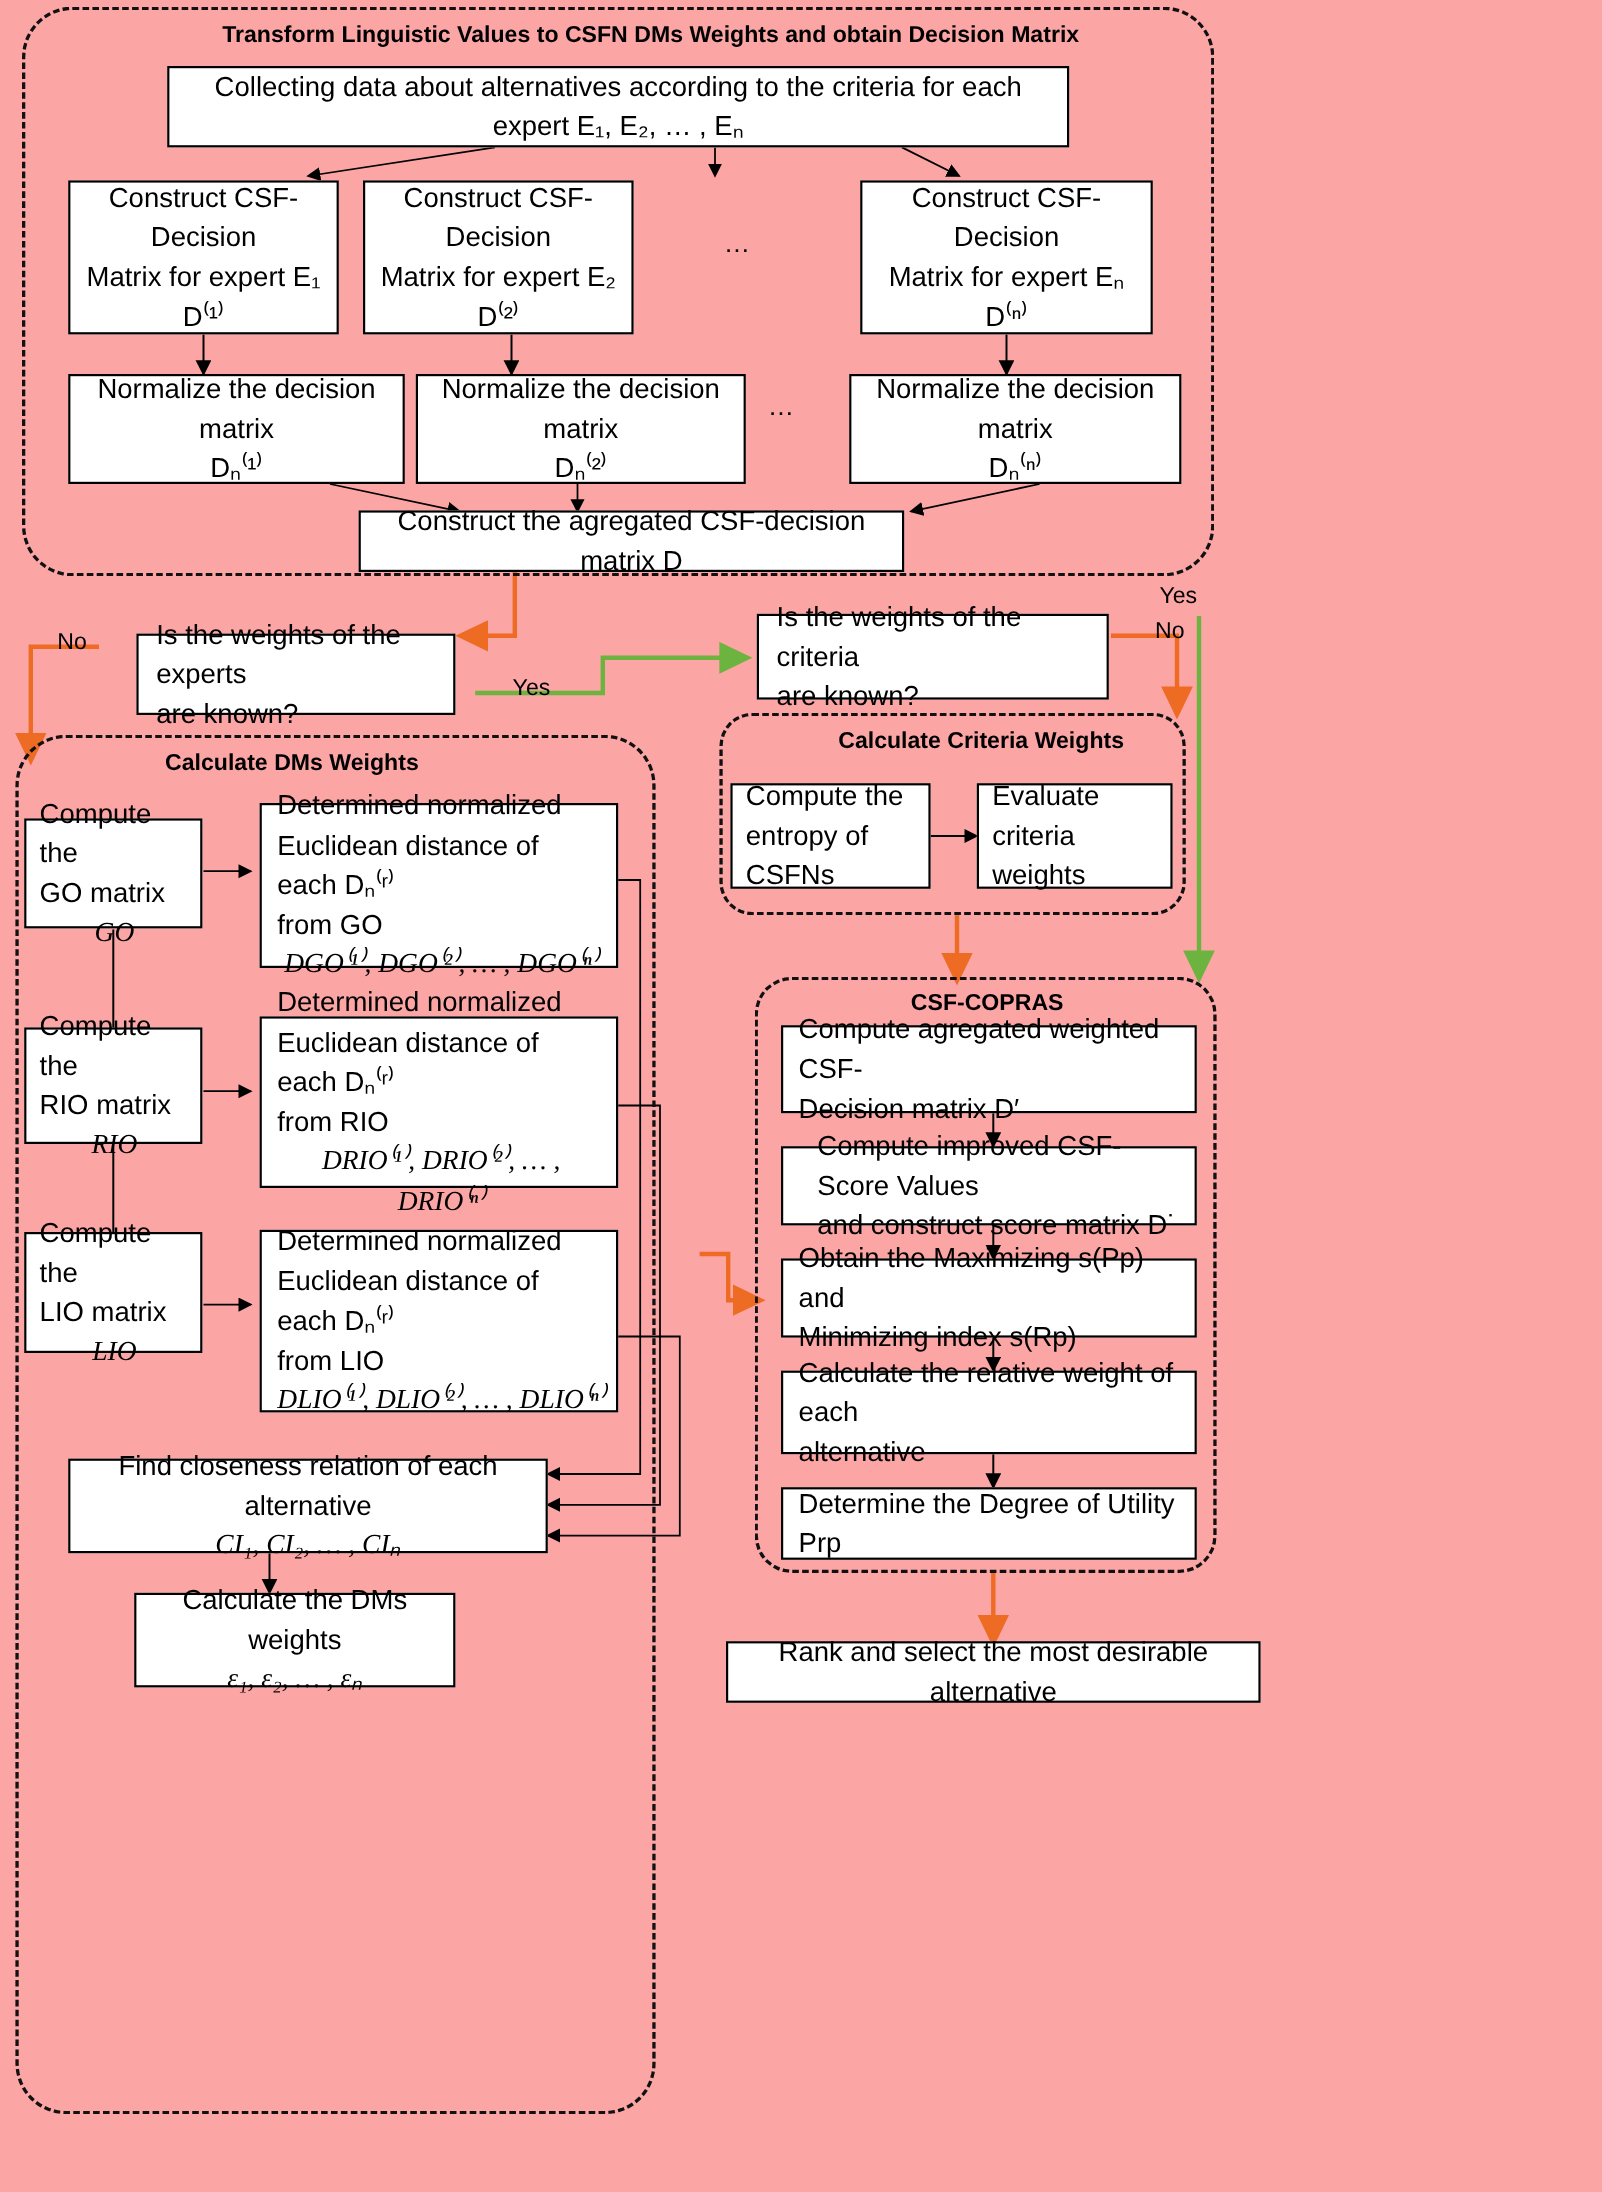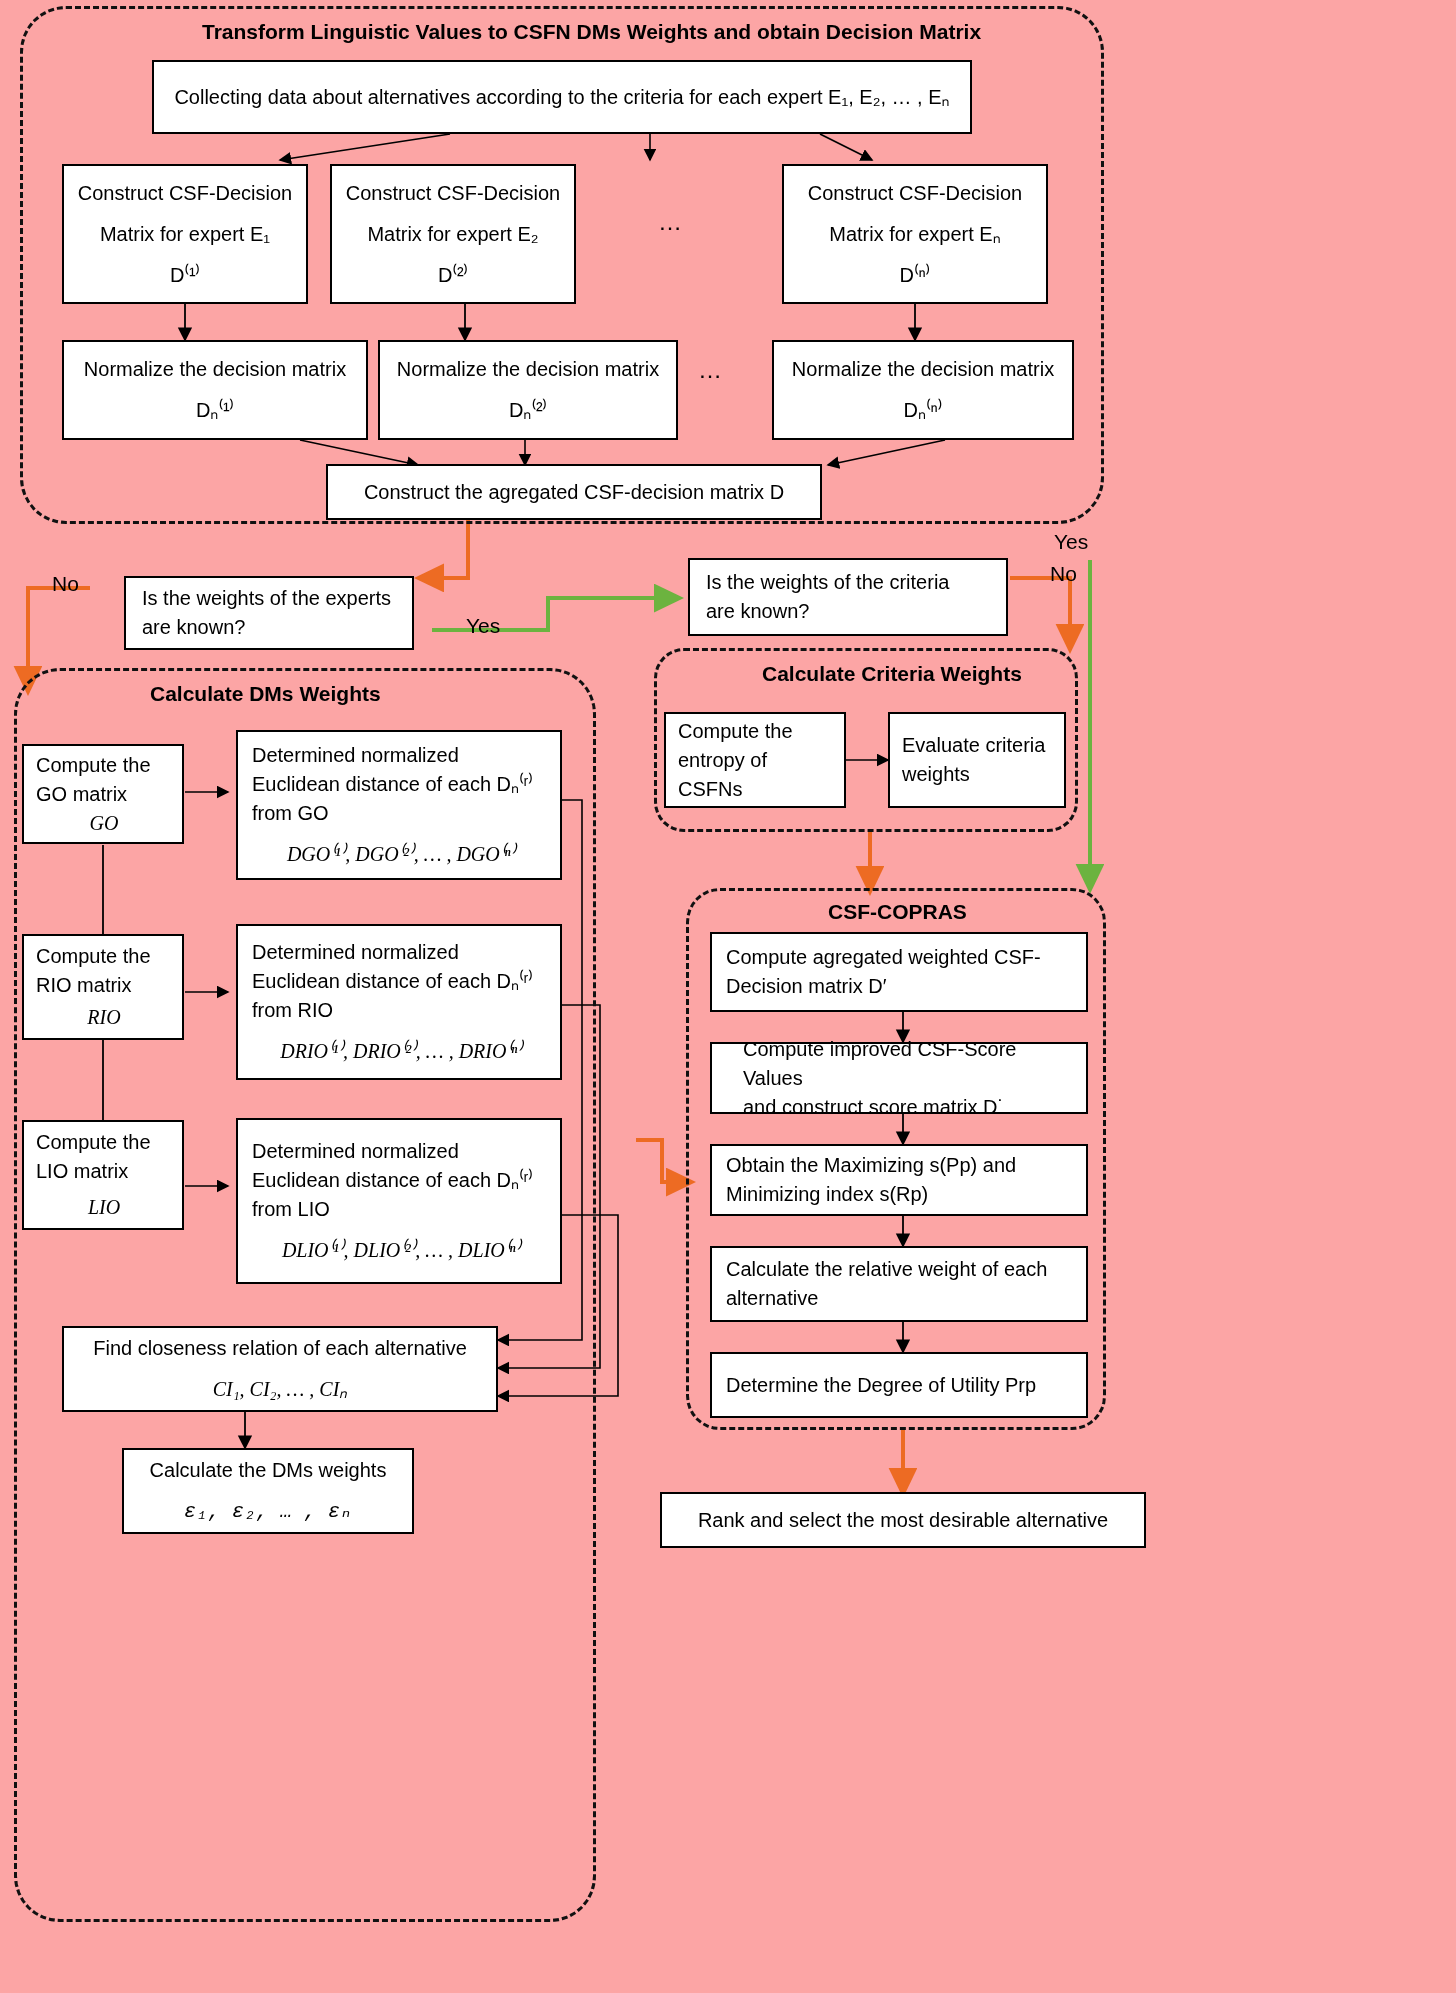--- a/index.html
+++ b/index.html
@@ -10,21 +10,21 @@
   .box{
     position:absolute;
     border:2.5px solid #000;
     background:#fff;
     box-sizing:border-box;
     display:flex;
     flex-direction:column;
     align-items:center;
     justify-content:center;
     text-align:center;
-    font-size:20px;
+    font-size:25px;
     line-height:1.45;
     color:#000;
     padding:6px 10px;
   }
   .box.leftal{align-items:flex-start;text-align:left;}
   .box .ln{display:block;width:100%;}
   .box .sp{height:12px;}
 
   .dashed{
     position:absolute;
@@ -250,21 +250,21 @@
 
   <div class="box" style="left:62px;top:1326px;width:436px;height:86px;">
     <span class="ln">Find closeness relation of each alternative</span>
     <span class="sp"></span>
     <span class="ln" style="font-style:italic;font-family:'Liberation Serif',serif;">CI₁, CI₂, … , CIₙ</span>
   </div>
 
   <div class="box" style="left:122px;top:1448px;width:292px;height:86px;align-items:center;">
     <span class="ln">Calculate the DMs weights</span>
     <span class="sp"></span>
-    <span class="ln" style="font-style:italic;font-family:Liberation Mono, monospace;">ε₁, ε₂, … , εₙ</span>
+    <span class="ln" style="font-style:italic;font-family:Liberation Serif, serif;">ε₁, ε₂, … , εₙ</span>
   </div>
 
   <div class="box leftal" style="left:664px;top:712px;width:182px;height:96px;padding-left:12px;">
     <span class="ln">Compute the</span>
     <span class="ln">entropy of CSFNs</span>
   </div>
 
   <div class="box leftal" style="left:888px;top:712px;width:178px;height:96px;padding-left:12px;">
     <span class="ln">Evaluate criteria</span>
     <span class="ln">weights</span>

